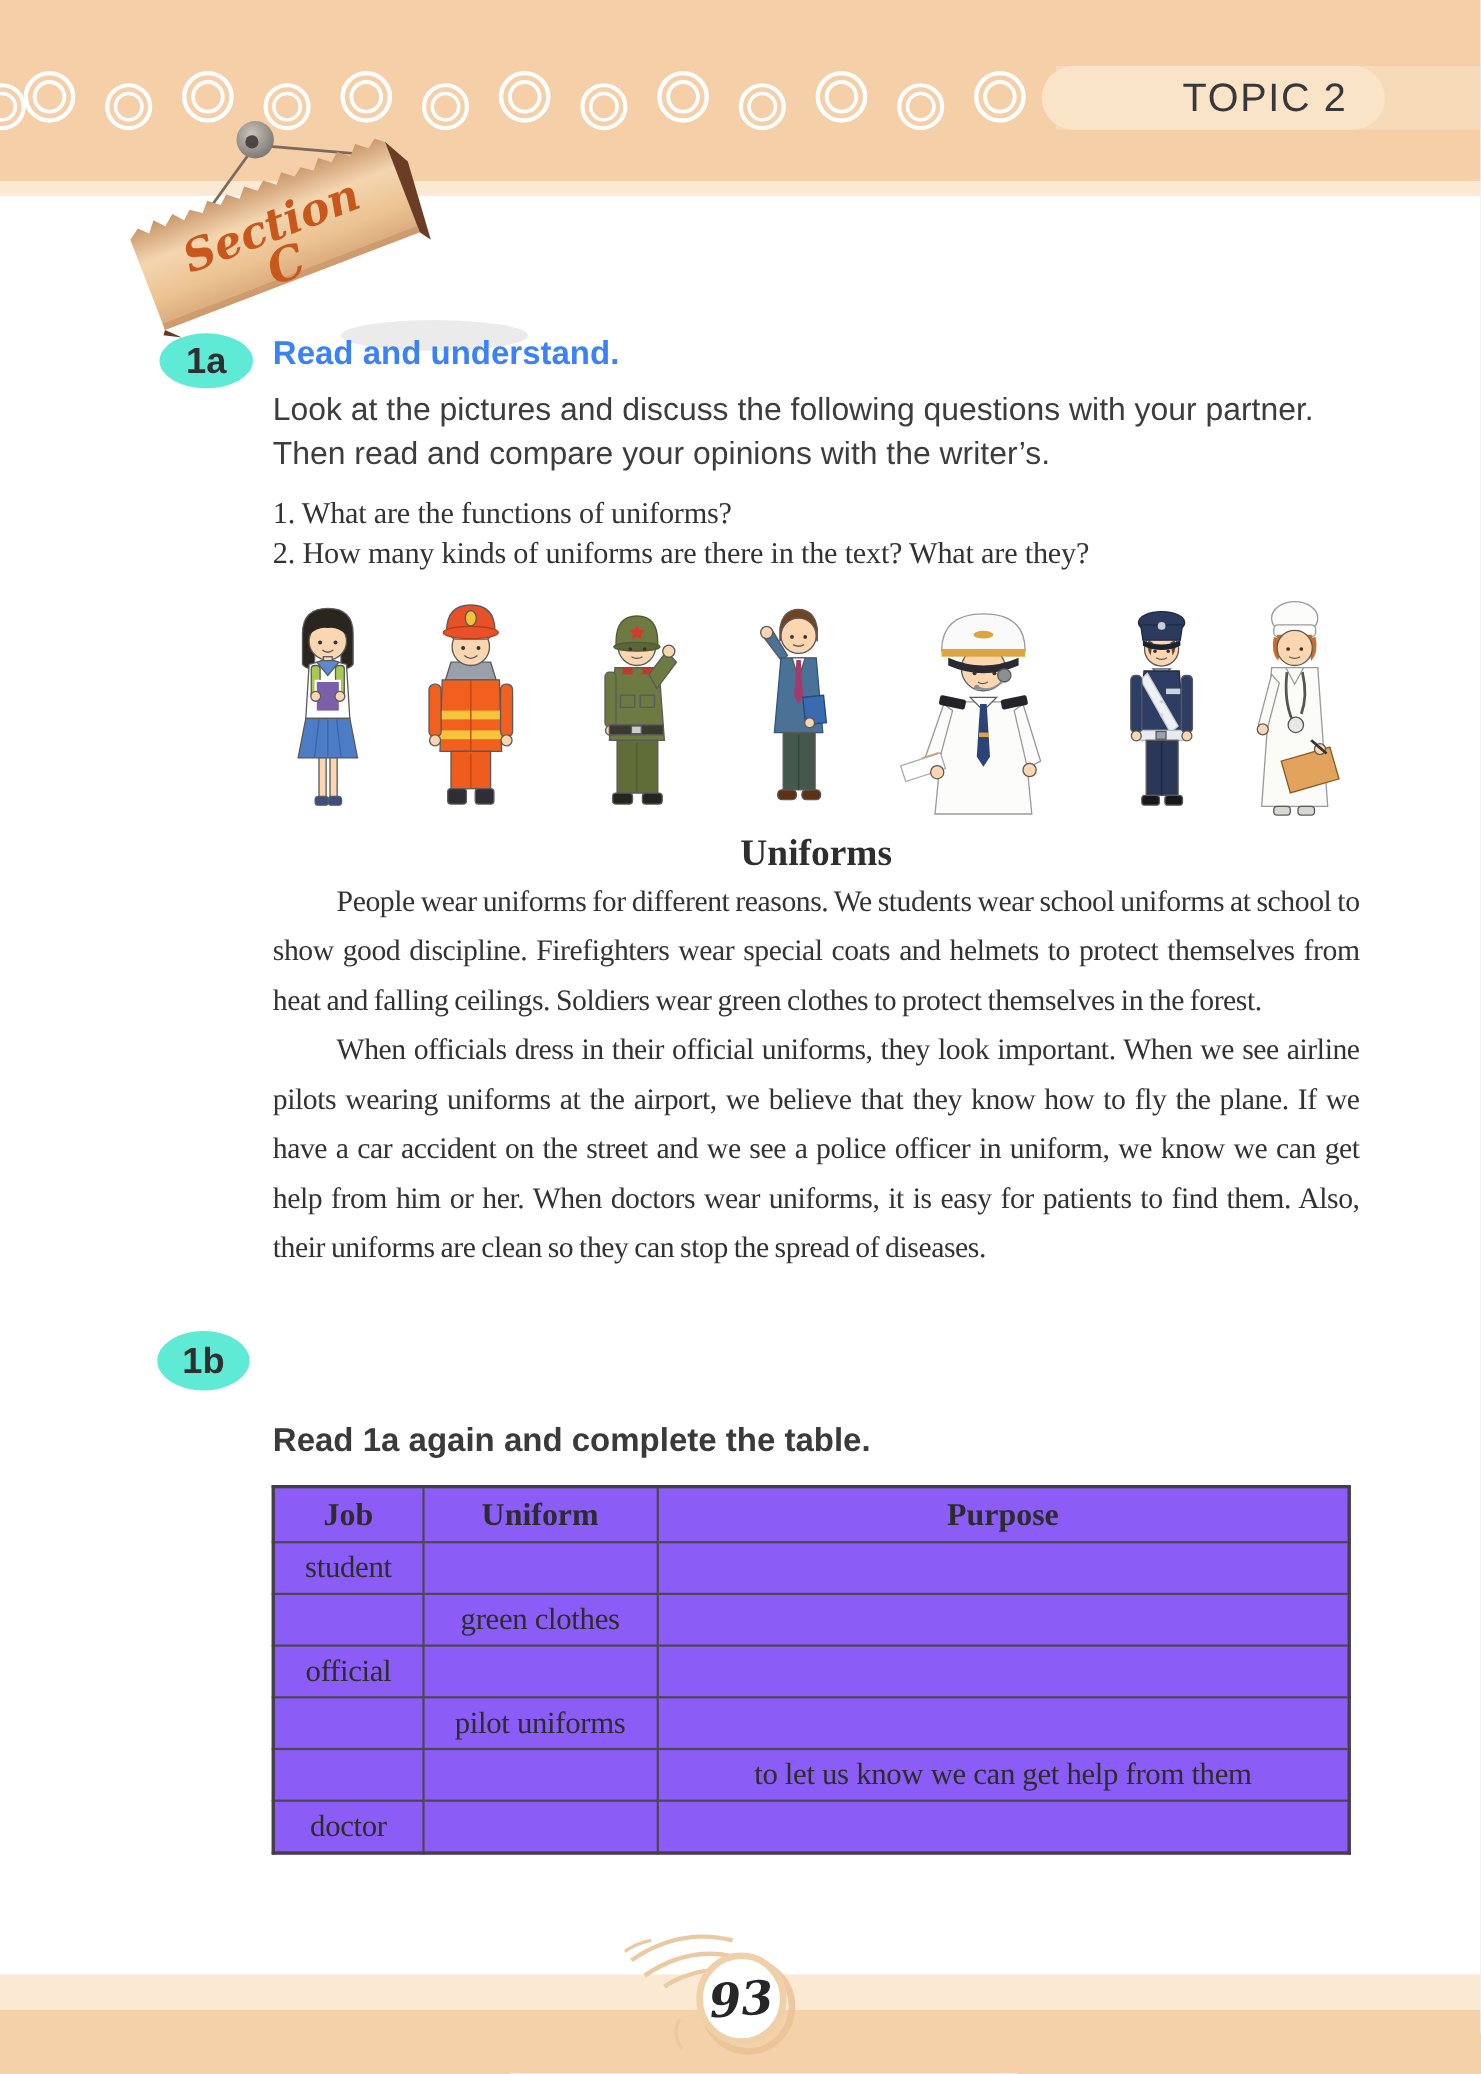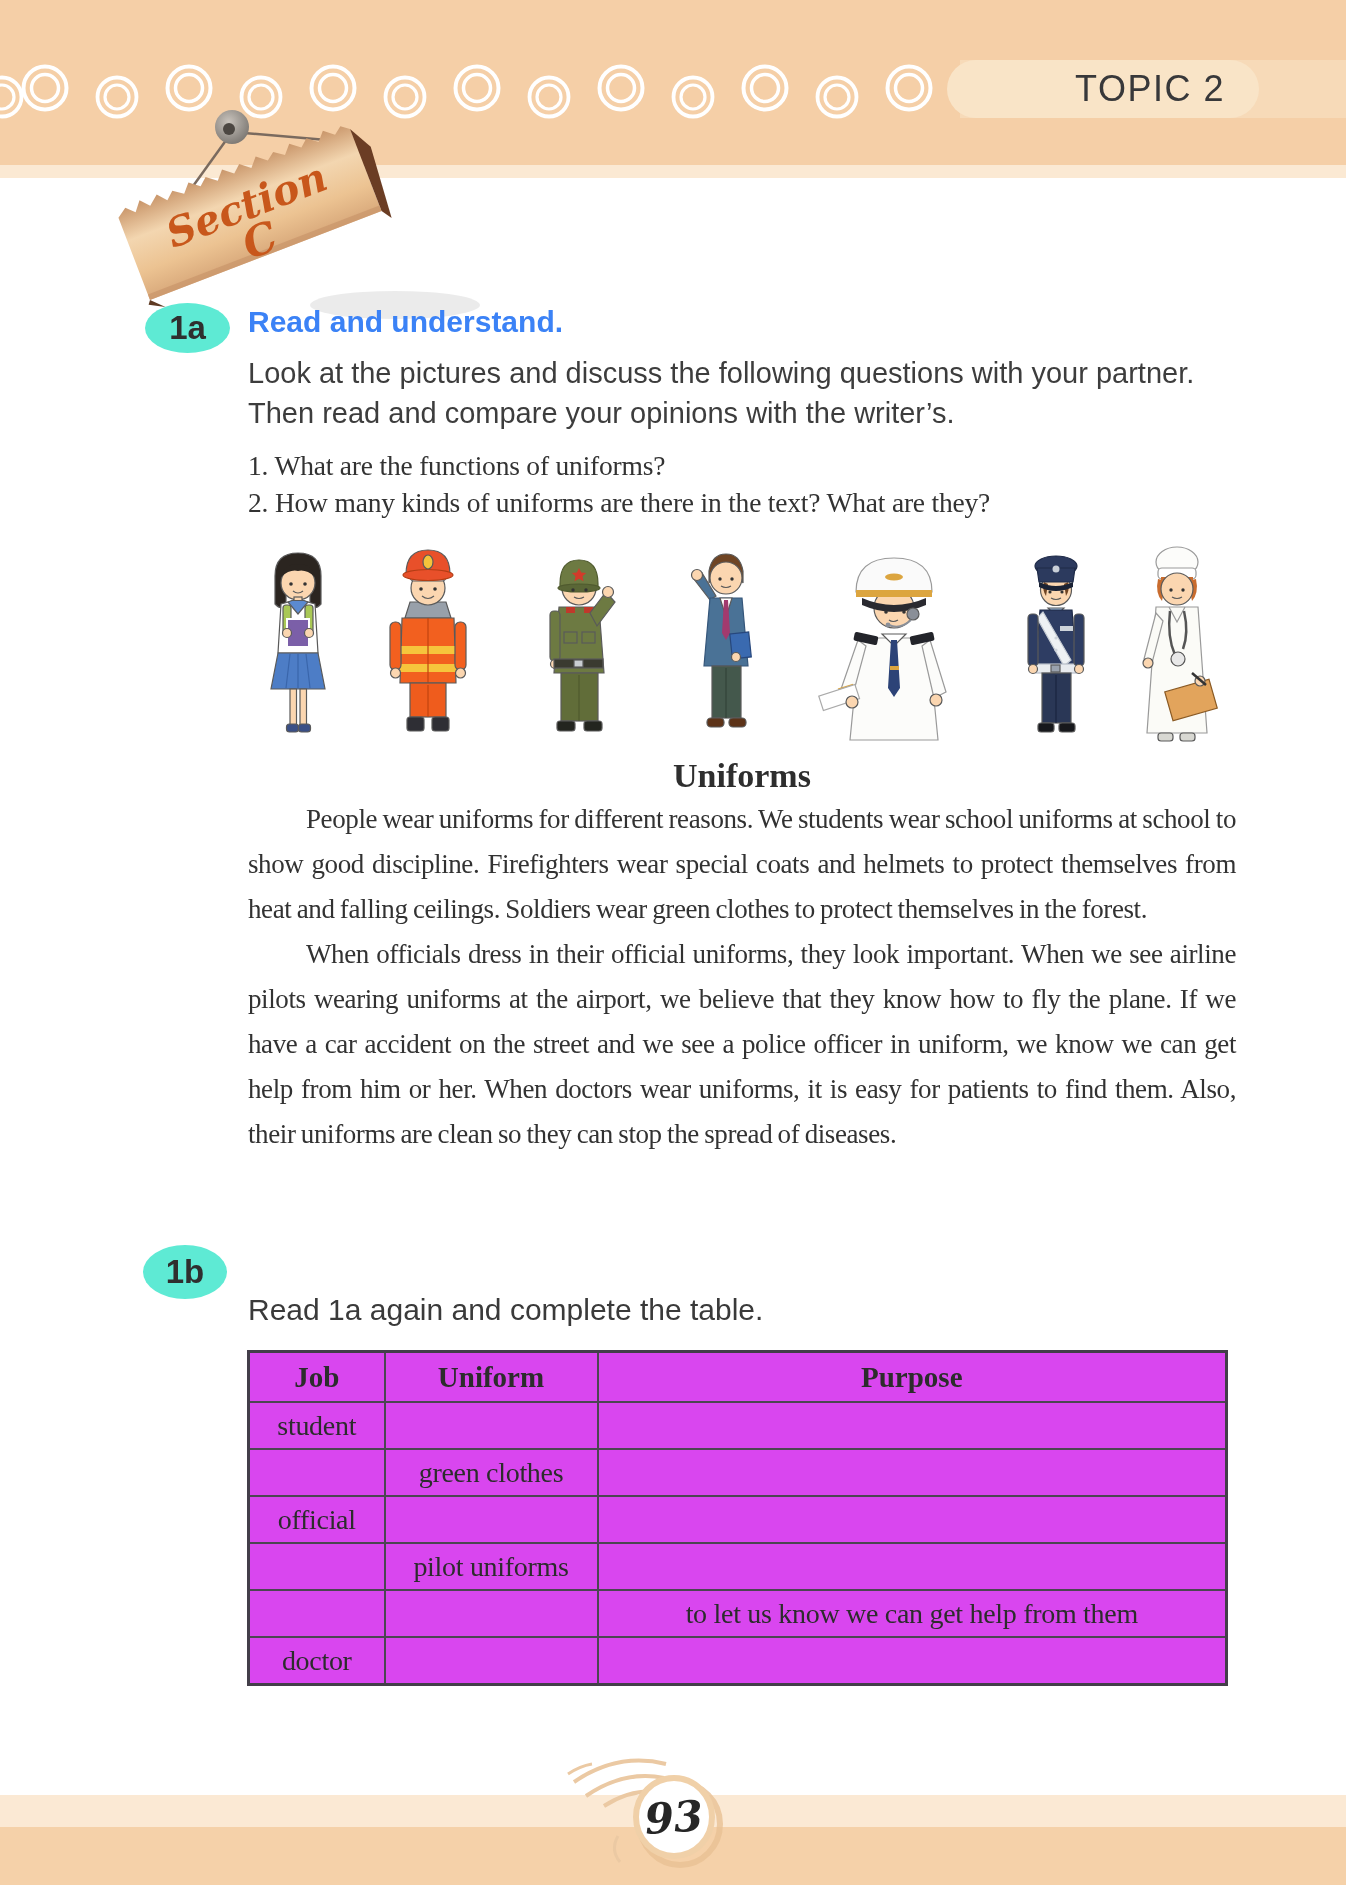--- a/index.html
+++ b/index.html
@@ -11,36 +11,36 @@
   .header-circles{position:absolute;top:0;left:0;}
   .topic-band{position:absolute;left:960px;top:60px;width:386px;height:58px;background:#f7dab8;}
   .topic-pill{position:absolute;left:947px;top:60px;width:312px;height:58px;background:#f9e4c7;border-radius:29px;
         display:flex;align-items:center;justify-content:flex-end;padding-right:34px;box-sizing:border-box;}
   .topic-pill span{font-size:36px;font-weight:500;color:#38383a;letter-spacing:1.5px;}
   .section-sign{position:absolute;left:95px;top:90px;}
   
   .badge{position:absolute;background:#5eead4;border-radius:50%;display:flex;align-items:center;justify-content:center;}
   .badge span{font-weight:bold;font-size:33px;color:#2f2f2f;font-family:"Liberation Sans",sans-serif;}
   .badge-1a{left:145px;top:303px;width:85px;height:50px;}
-  .badge-1b{left:143px;top:1245px;width:84px;height:54px;}
+  .badge-1b{left:143px;top:1210px;width:84px;height:54px;}
   
   .content{position:absolute;left:248px;top:305px;width:988px;color:#303030;}
   .sec-title{font-size:30px;font-weight:bold;color:#3b82f6;margin:0 0 14px 0;line-height:34px;}
   .instr{font-size:29px;line-height:40px;margin:0;color:#3d3d3d;}
   .q{font-family:"Liberation Serif",serif;font-size:27.5px;line-height:37px;margin:0;color:#333;letter-spacing:-0.2px;}
   .q-first{margin-top:14px;}
   .figures{height:212px;margin-top:12px;display:flex;justify-content:space-between;align-items:flex-end;}
   .figures svg{display:block;}
   .reading-title{font-family:"Liberation Serif",serif;font-size:34px;font-weight:bold;text-align:center;
         margin:14px 0 4px 0;line-height:34px;color:#2e2e2e;}
   .para{font-family:"Liberation Serif",serif;font-size:27px;line-height:45px;text-align:justify;
         text-indent:58px;margin:0;color:#323232;letter-spacing:-0.4px;word-spacing:-1px;}
   
-  .title-1b{position:absolute;left:248px;top:1292px;font-size:30px;font-weight:normal;color:#3a3a3a;margin:0;line-height:36px;}
-  .uniform-table{position:absolute;left:247px;top:1350px;border-collapse:collapse;background:#d946ef;
+  .title-1b{position:absolute;left:248px;top:1292px;font-size:30px;font-weight:bold;color:#3a3a3a;margin:0;line-height:36px;}
+  .uniform-table{position:absolute;left:247px;top:1350px;border-collapse:collapse;background:#8b5cf6;
         font-family:"Liberation Serif",serif;color:#2c2c2c;border:3px solid #433e49;}
   .uniform-table th,.uniform-table td{border:2px solid #4c4652;text-align:center;padding:0 10px;}
   .uniform-table th{font-size:29px;font-weight:bold;height:48px;}
   .uniform-table td{font-size:28px;height:45px;letter-spacing:-0.3px;}
   
   .strip-light{position:absolute;top:1795px;left:0;width:1346px;height:32px;background:#fbe9d4;}
   .strip-dark{position:absolute;top:1827px;left:0;width:1346px;height:58px;background:#f5d1a9;}
   .page-number-svg{position:absolute;left:560px;top:1740px;}
 </style>
 </head>

